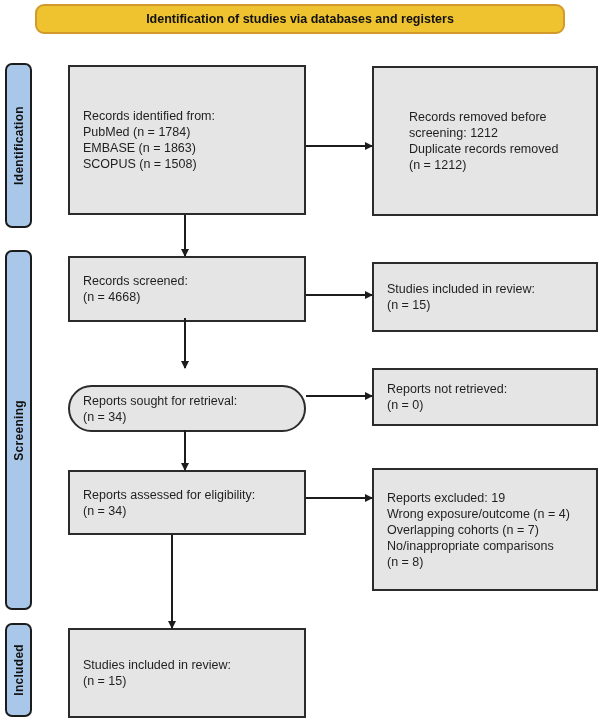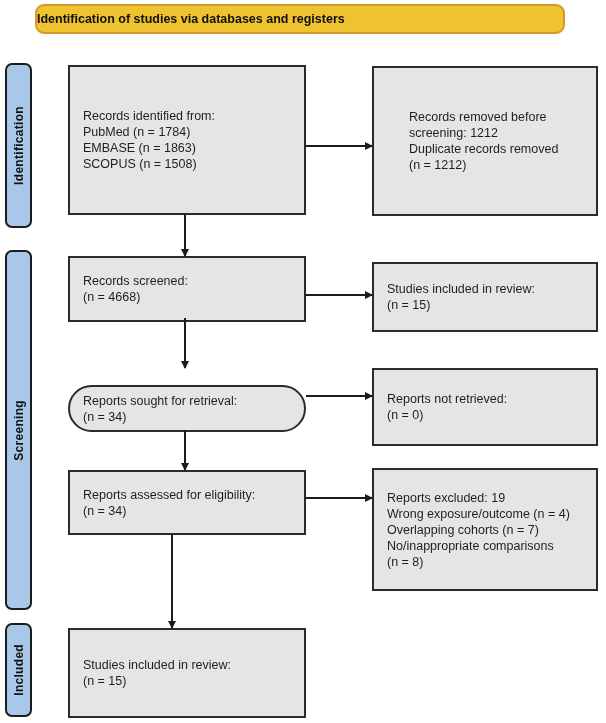--- a/index.html
+++ b/index.html
@@ -18,21 +18,21 @@
   .banner {
     position: absolute;
     left: 35px; top: 4px;
     width: 530px; height: 30px;
     background: #efc32f;
     border: 2px solid #d2992b;
     border-radius: 9px;
     box-sizing: border-box;
     display: flex;
     align-items: center;
-    justify-content: flex-start;
+    justify-content: center;
     font-weight: bold;
     font-size: 12.5px;
     color: #111;
   }
   .stage {
     position: absolute;
     left: 5px;
     width: 27px;
     background: #a9c8e9;
     border: 2px solid #1c1c1c;
@@ -71,21 +71,21 @@
     color: #1f1f1f;
   }
   .col-left  { left: 68px;  width: 238px; }
   .col-right { left: 372px; width: 226px; }
 
   #box-records-identified { top: 65px;  height: 150px; }
   #box-records-removed    { top: 66px;  height: 150px; padding-left: 22px; }
   #box-records-screened   { top: 256px; height: 66px;  }
   #box-studies-review     { top: 262px; height: 70px;  }
   #box-reports-sought     { top: 385px; height: 47px; border-radius: 25px;  }
-  #box-reports-notret     { top: 368px; height: 78px;  }
+  #box-reports-notret     { top: 368px; height: 58px;  }
   #box-reports-assessed   { top: 470px; height: 65px;  }
   #box-reports-excluded   { top: 468px; height: 123px; }
   #box-studies-final      { top: 628px; height: 90px;  }
 
   .arrow-v {
     position: absolute;
     width: 0;
   }
   .arrow-v .line {
     position: absolute;

